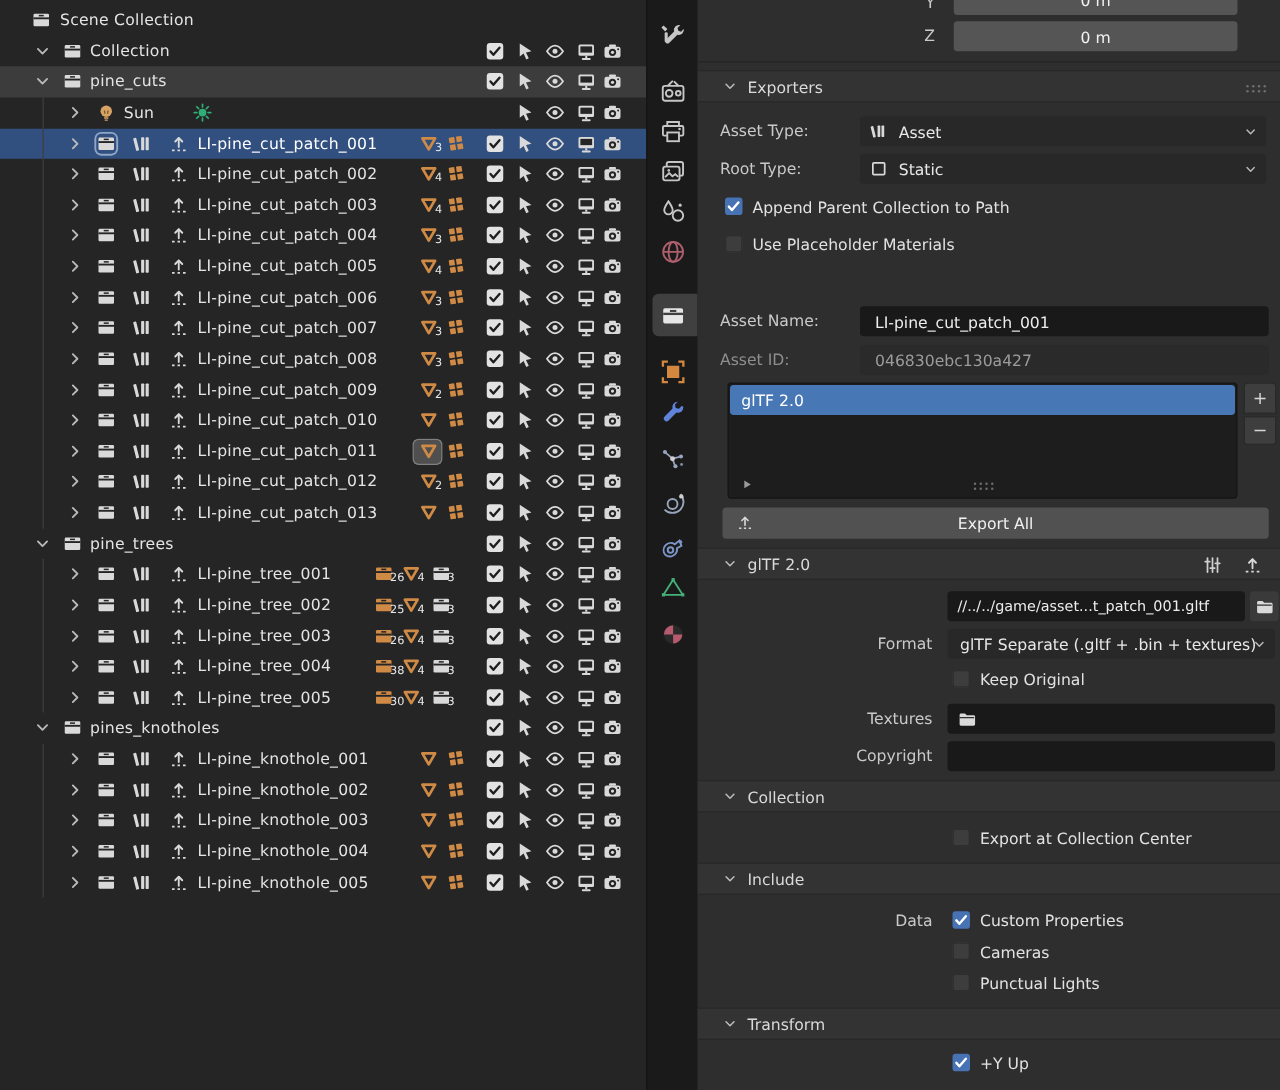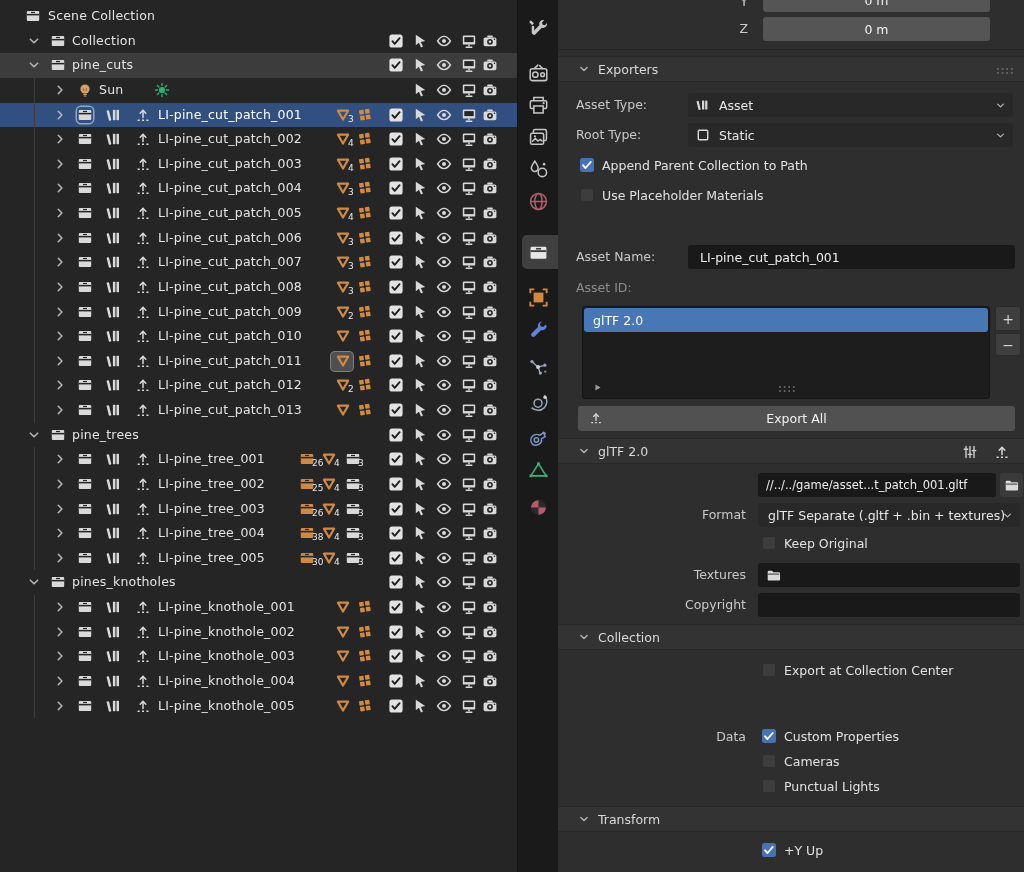--- a/index.html
+++ b/index.html
@@ -2486,20 +2486,23 @@
     <span class="cbx" style="left:22px;top:188px"></span>
     <span class="cblabel" style="left:44px;top:188px">Use Placeholder Materials</span>
 
 
     <div class="lblL" style="top:244px">Asset Name:</div>
     <div class="field txt" style="left:130px;top:245px;right:9px;padding-left:12px">
       <span>LI-pine_cut_patch_001</span>
       </div>
 
     <div class="lblL lblDim" style="top:275px">Asset ID:</div>
+    <div class="field txt2" style="left:130px;top:276px;right:9px;padding-left:12px">
+      <span>046830ebc130a427</span>
+      </div>
 
     <div id="listbox">
       <div class="listitem">
         <span>glTF 2.0</span>
       </div>
       <span style="position:absolute;left:9px;bottom:5px;width:11px;height:11px">
           <svg viewBox="0 0 16 16">
             <path d="M5 3.5l7.5 4.5L5 12.5z" fill="#9a9a9a"></path>
           </svg>
         </span>
@@ -2610,20 +2613,28 @@
           <svg viewBox="0 0 16 16">
             <path d="M3.8 5.9L8 10.1l4.2-4.2" stroke="#b9b9b9" stroke-width="1.7" fill="none" stroke-linecap="round" stroke-linejoin="round"></path>
           </svg>
         </span>
       <span class="ttl">Collection</span>
     </div>
 
     <span class="cbx" style="left:204px;top:663px"></span>
     <span class="cblabel" style="left:226px;top:663px">Export at Collection Center</span>
 
+    <div class="hdr" style="top:690px">
+      <span class="chev">
+          <svg viewBox="0 0 16 16">
+            <path d="M3.8 5.9L8 10.1l4.2-4.2" stroke="#b9b9b9" stroke-width="1.7" fill="none" stroke-linecap="round" stroke-linejoin="round"></path>
+          </svg>
+        </span>
+      <span class="ttl">Include</span>
+    </div>
 
     <div class="lblR" style="top:724px">Data</div>
     <div id="include-rows" style="position:absolute;left:0;top:729px;right:0;height:80px">
         <span class="cbx on" style="left: 204px; top: 0px;">
           <svg viewBox="0 0 14 14">
             <path d="M3.1 7.3l2.4 2.7 5.2-6" stroke="#fff" stroke-width="1.9" fill="none" stroke-linecap="round" stroke-linejoin="round"></path>
           </svg>
         </span>
         <span class="cblabel" style="left: 226px; top: 0px;">Custom Properties</span>
         <span class="cbx" style="left: 204px; top: 25px;"></span>

